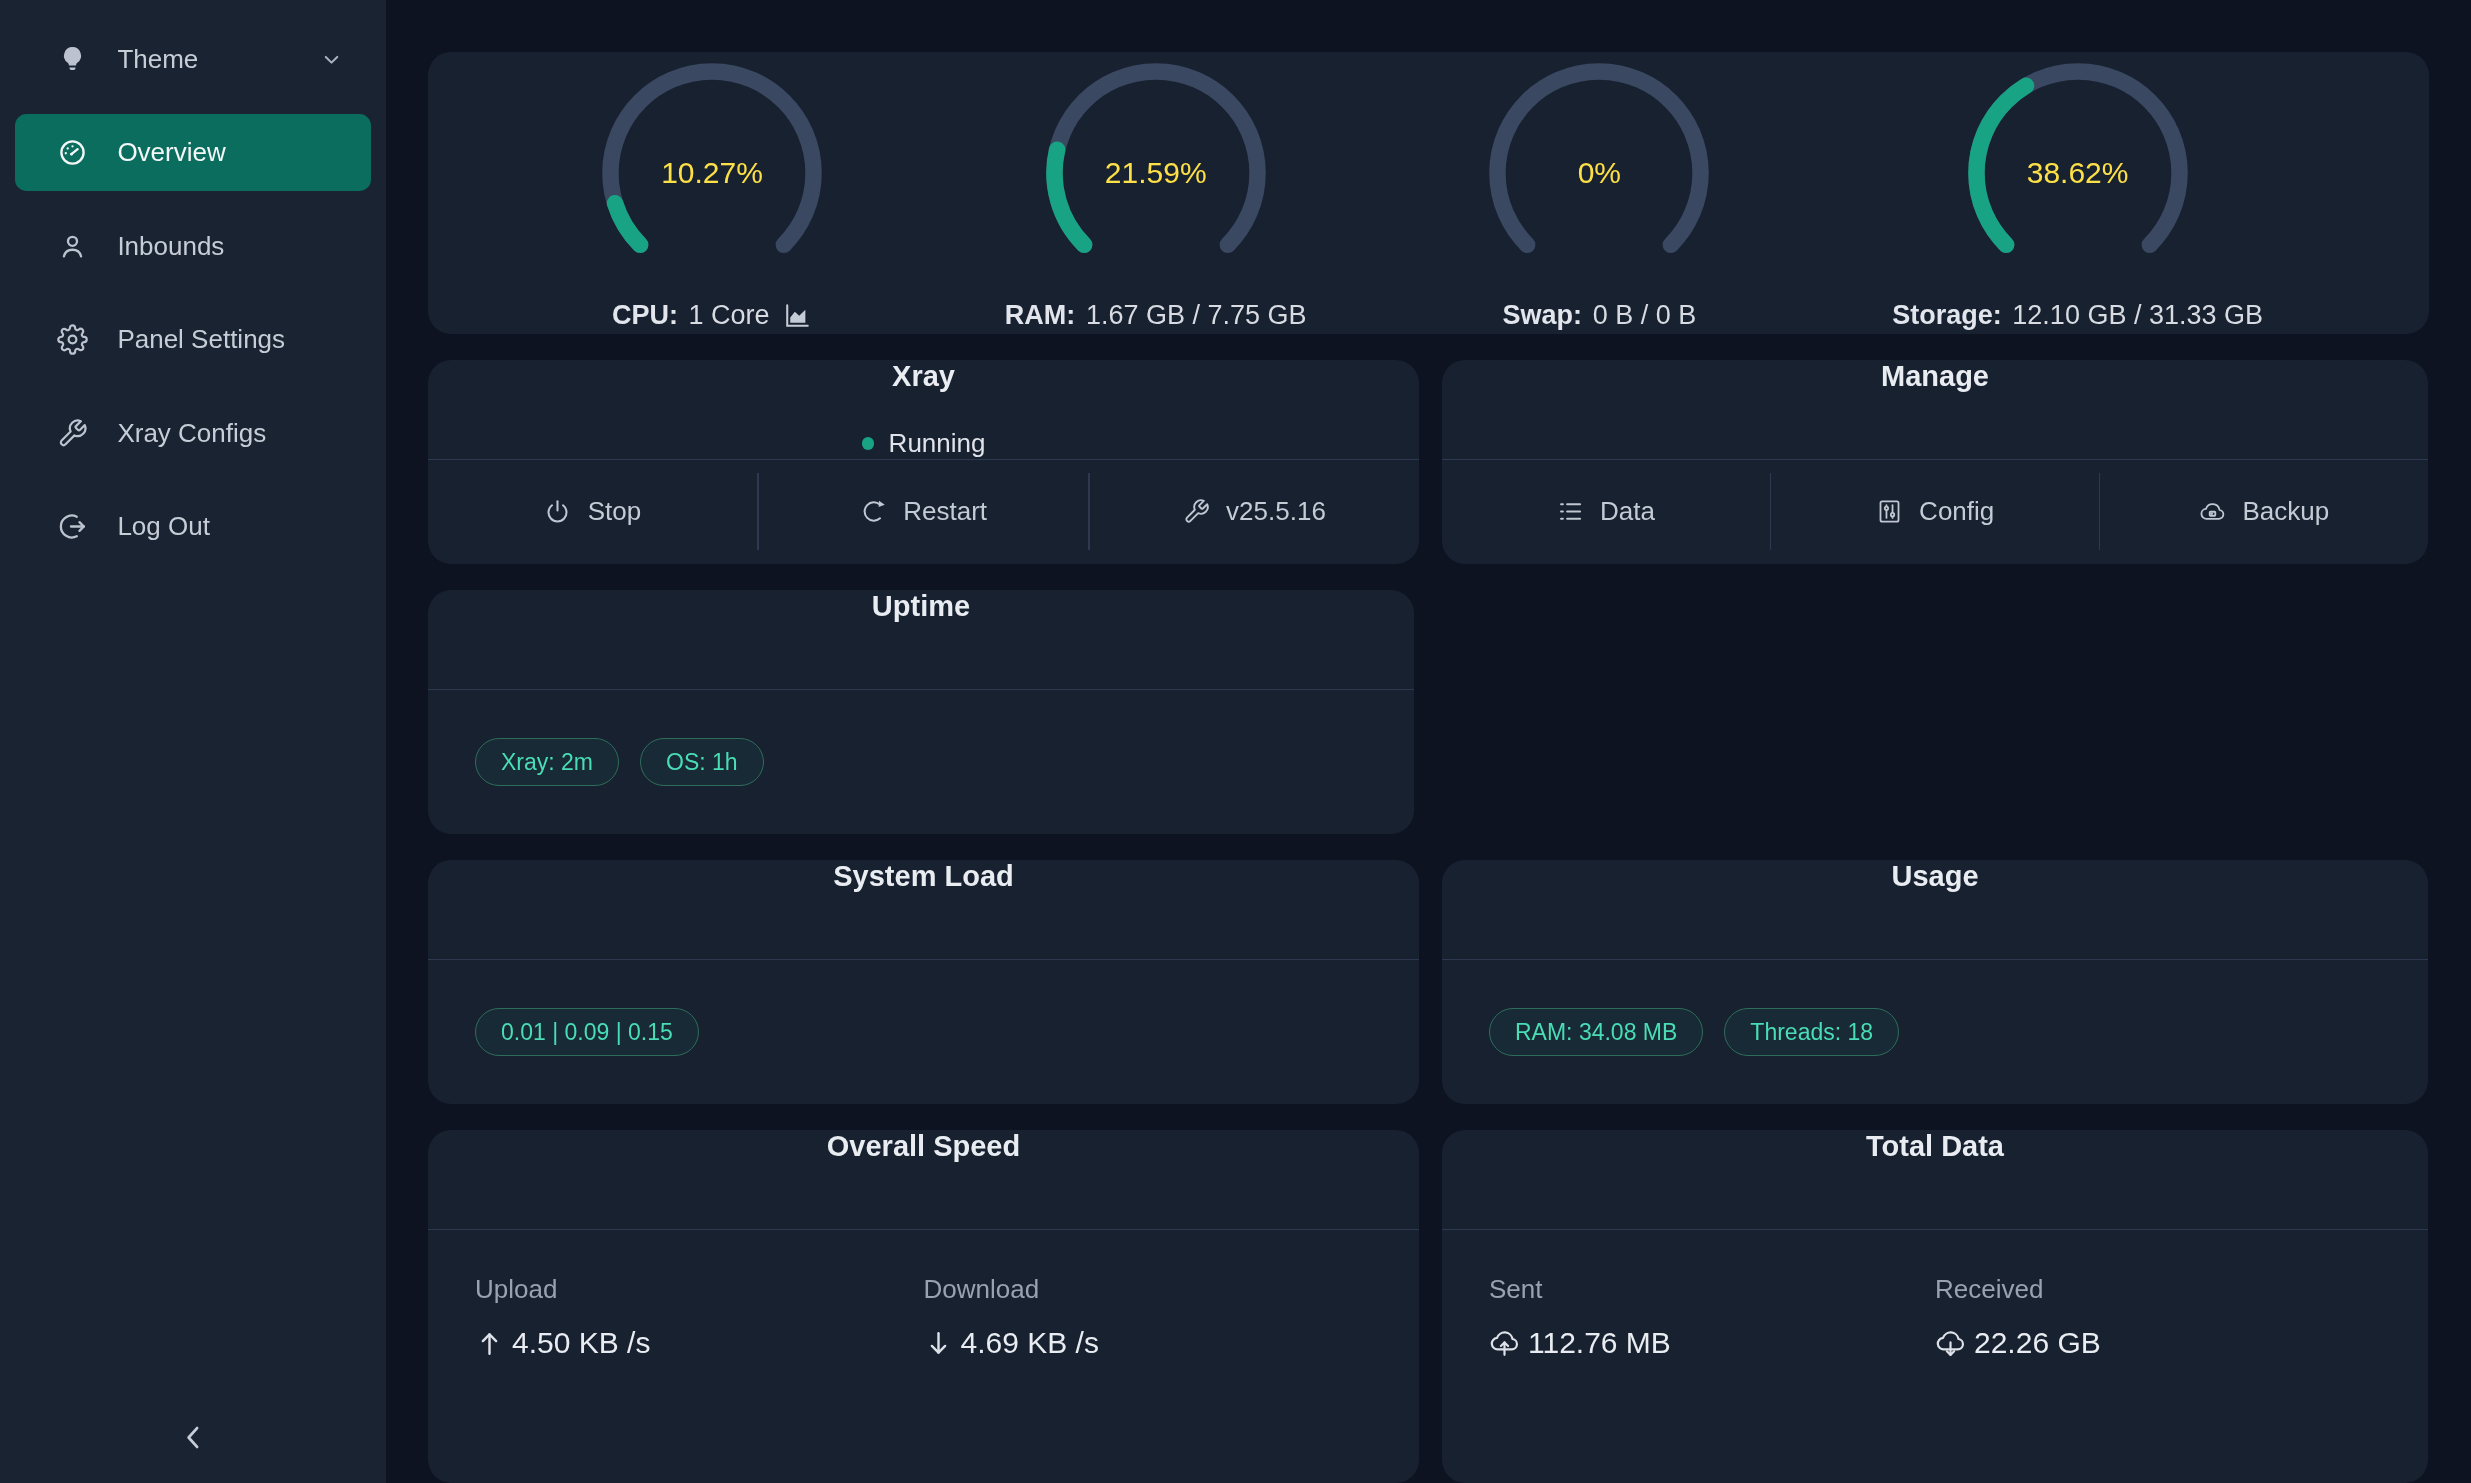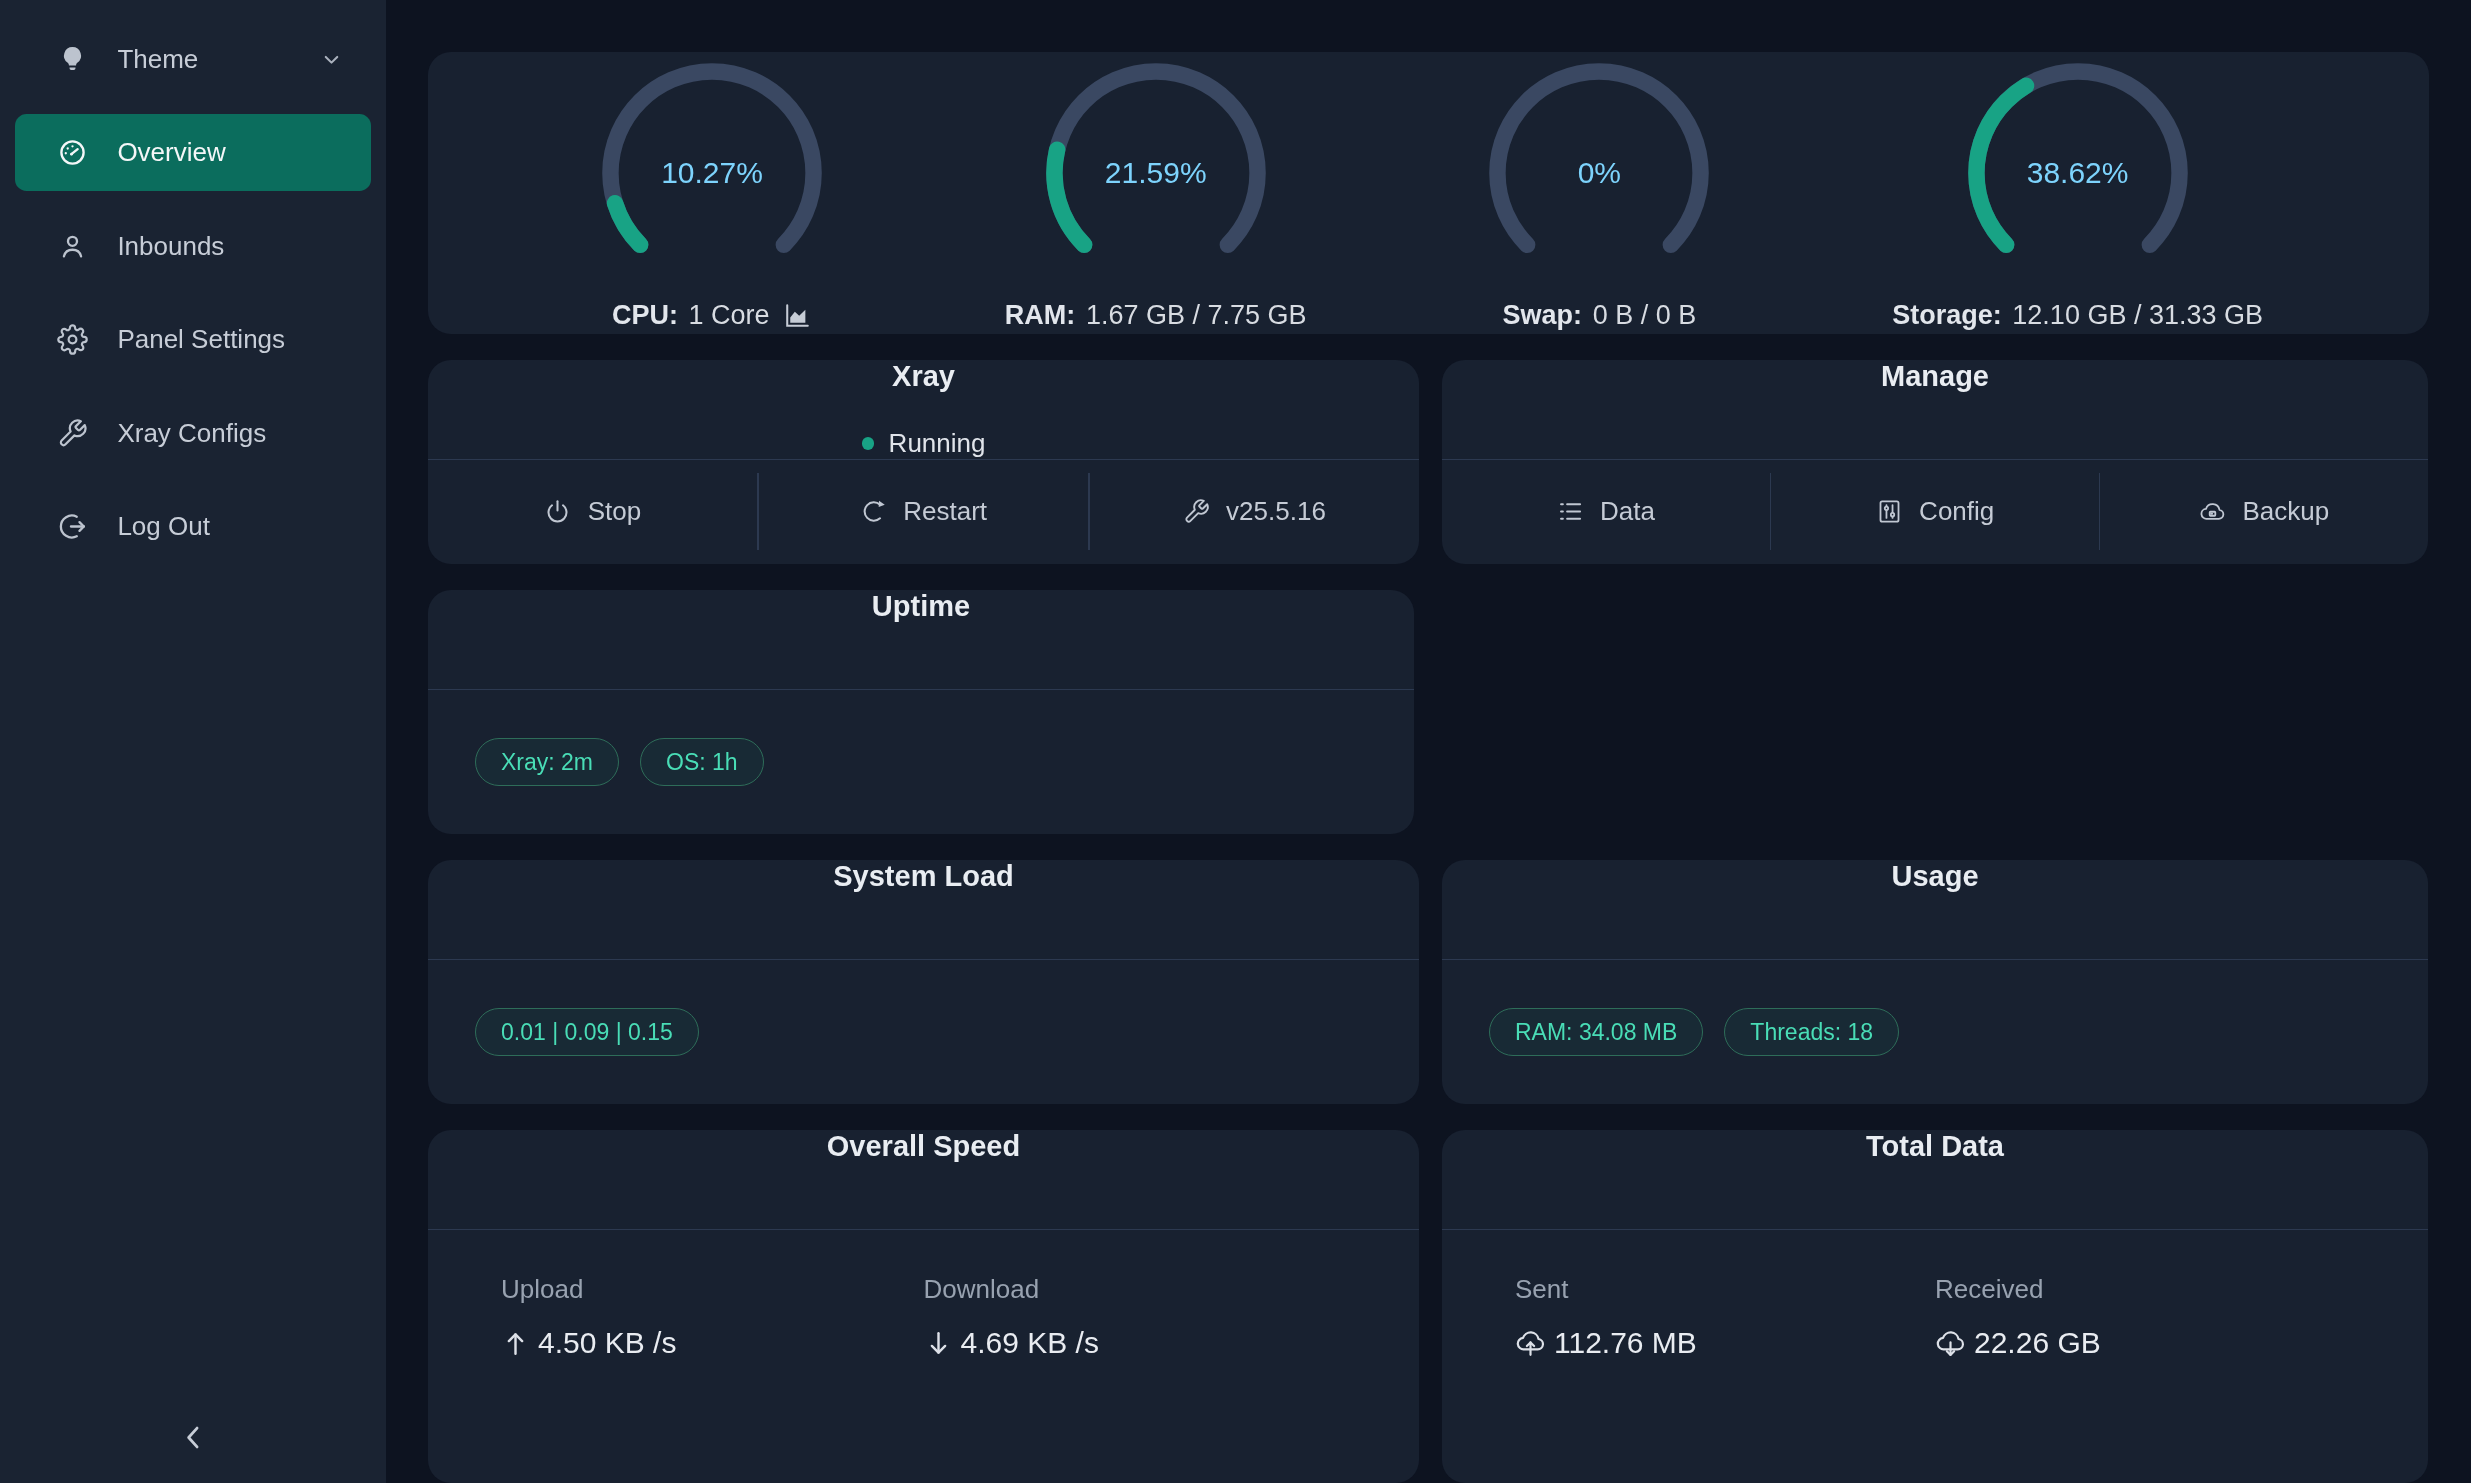--- a/index.html
+++ b/index.html
@@ -40,21 +40,21 @@
     background:none;border:none;display:flex;align-items:center;justify-content:center;
     color:#c7cdd7;cursor:pointer;
   }
   
   .main{flex:1;padding:52px 43px 0 42px;display:flex;flex-direction:column;gap:26px;}
   .card{background:var(--panel-bg);border-radius:23px;}
   
   .gauges-card{height:378px;display:flex;justify-content:space-between;align-items:center;padding:0 166px;}
   .gauge-col{display:flex;flex-direction:column;align-items:center;}
   .gauge-wrap{position:relative;width:236px;height:236px;}
-  .gauge-percent{position:absolute;inset:0;display:flex;align-items:center;justify-content:center;font-size:30px;color:#7dd3fc;}
+  .gauge-percent{position:absolute;inset:0;display:flex;align-items:center;justify-content:center;font-size:30px;color:#fde047;}
   .gauge-label{margin-top:9.7px;font-size:27px;color:#d8dce2;display:flex;align-items:center;gap:10.6px;}
   .gauge-label b{color:#e2e6ec;}
   .chart-ico{color:#c6ccd6;margin-left:2.9px;}
   
   .row{display:flex;gap:23px;}
   .col-l{width:991px;flex:none;}
   .col-r{width:986px;flex:none;}
   .panel-header{height:100px;display:flex;align-items:center;justify-content:space-between;padding:0 47px;border-bottom:1.4px solid var(--divider);flex-direction:column;}
   .panel-title{font-size:29px;font-weight:700;color:var(--title);}
   .status{display:flex;align-items:center;gap:14.5px;font-size:26px;color:#e0e4ea;}
@@ -66,21 +66,21 @@
   .actions{height:102px;display:flex;align-items:stretch;}
   .action{flex:1;display:flex;align-items:center;justify-content:center;gap:16.4px;font-size:26px;color:#c5cbd5;cursor:pointer;}
   .action .a-ico{color:#c0c7d2;display:flex;}
   .vdiv{width:1.4px;background:var(--divider);align-self:center;height:77px;flex:none;}
   
   .tag-row{flex:1;display:flex;align-items:center;gap:21px;padding:0 47px;}
   .tag{font-size:23px;line-height:1;padding:11.6px 25px;border-radius:965px;border:1.4px solid transparent;white-space:nowrap;}
   .tag.green{color:#49ddb6;border-color:#2e6d59;background:rgba(24,163,133,0.07);}
   .tag.gray{color:#d5d9e0;border-color:#566076;background:#232c3e;}
   
-  .stats-body{display:flex;padding:44px 73px 0;justify-content:center;}
+  .stats-body{display:flex;padding:44px 47px 0;justify-content:center;}
   .stat{width:50%;}
   .stat-label{font-size:26px;color:var(--muted);margin-bottom:21px;}
   .stat-value{font-size:30px;color:#e9ecf1;display:flex;align-items:center;gap:8px;}
   .stat-value .s-ico{color:#dde1e8;display:flex;}
 </style>
 </head>
 <body>
 
 <aside class="sidebar">
   <nav class="nav">

